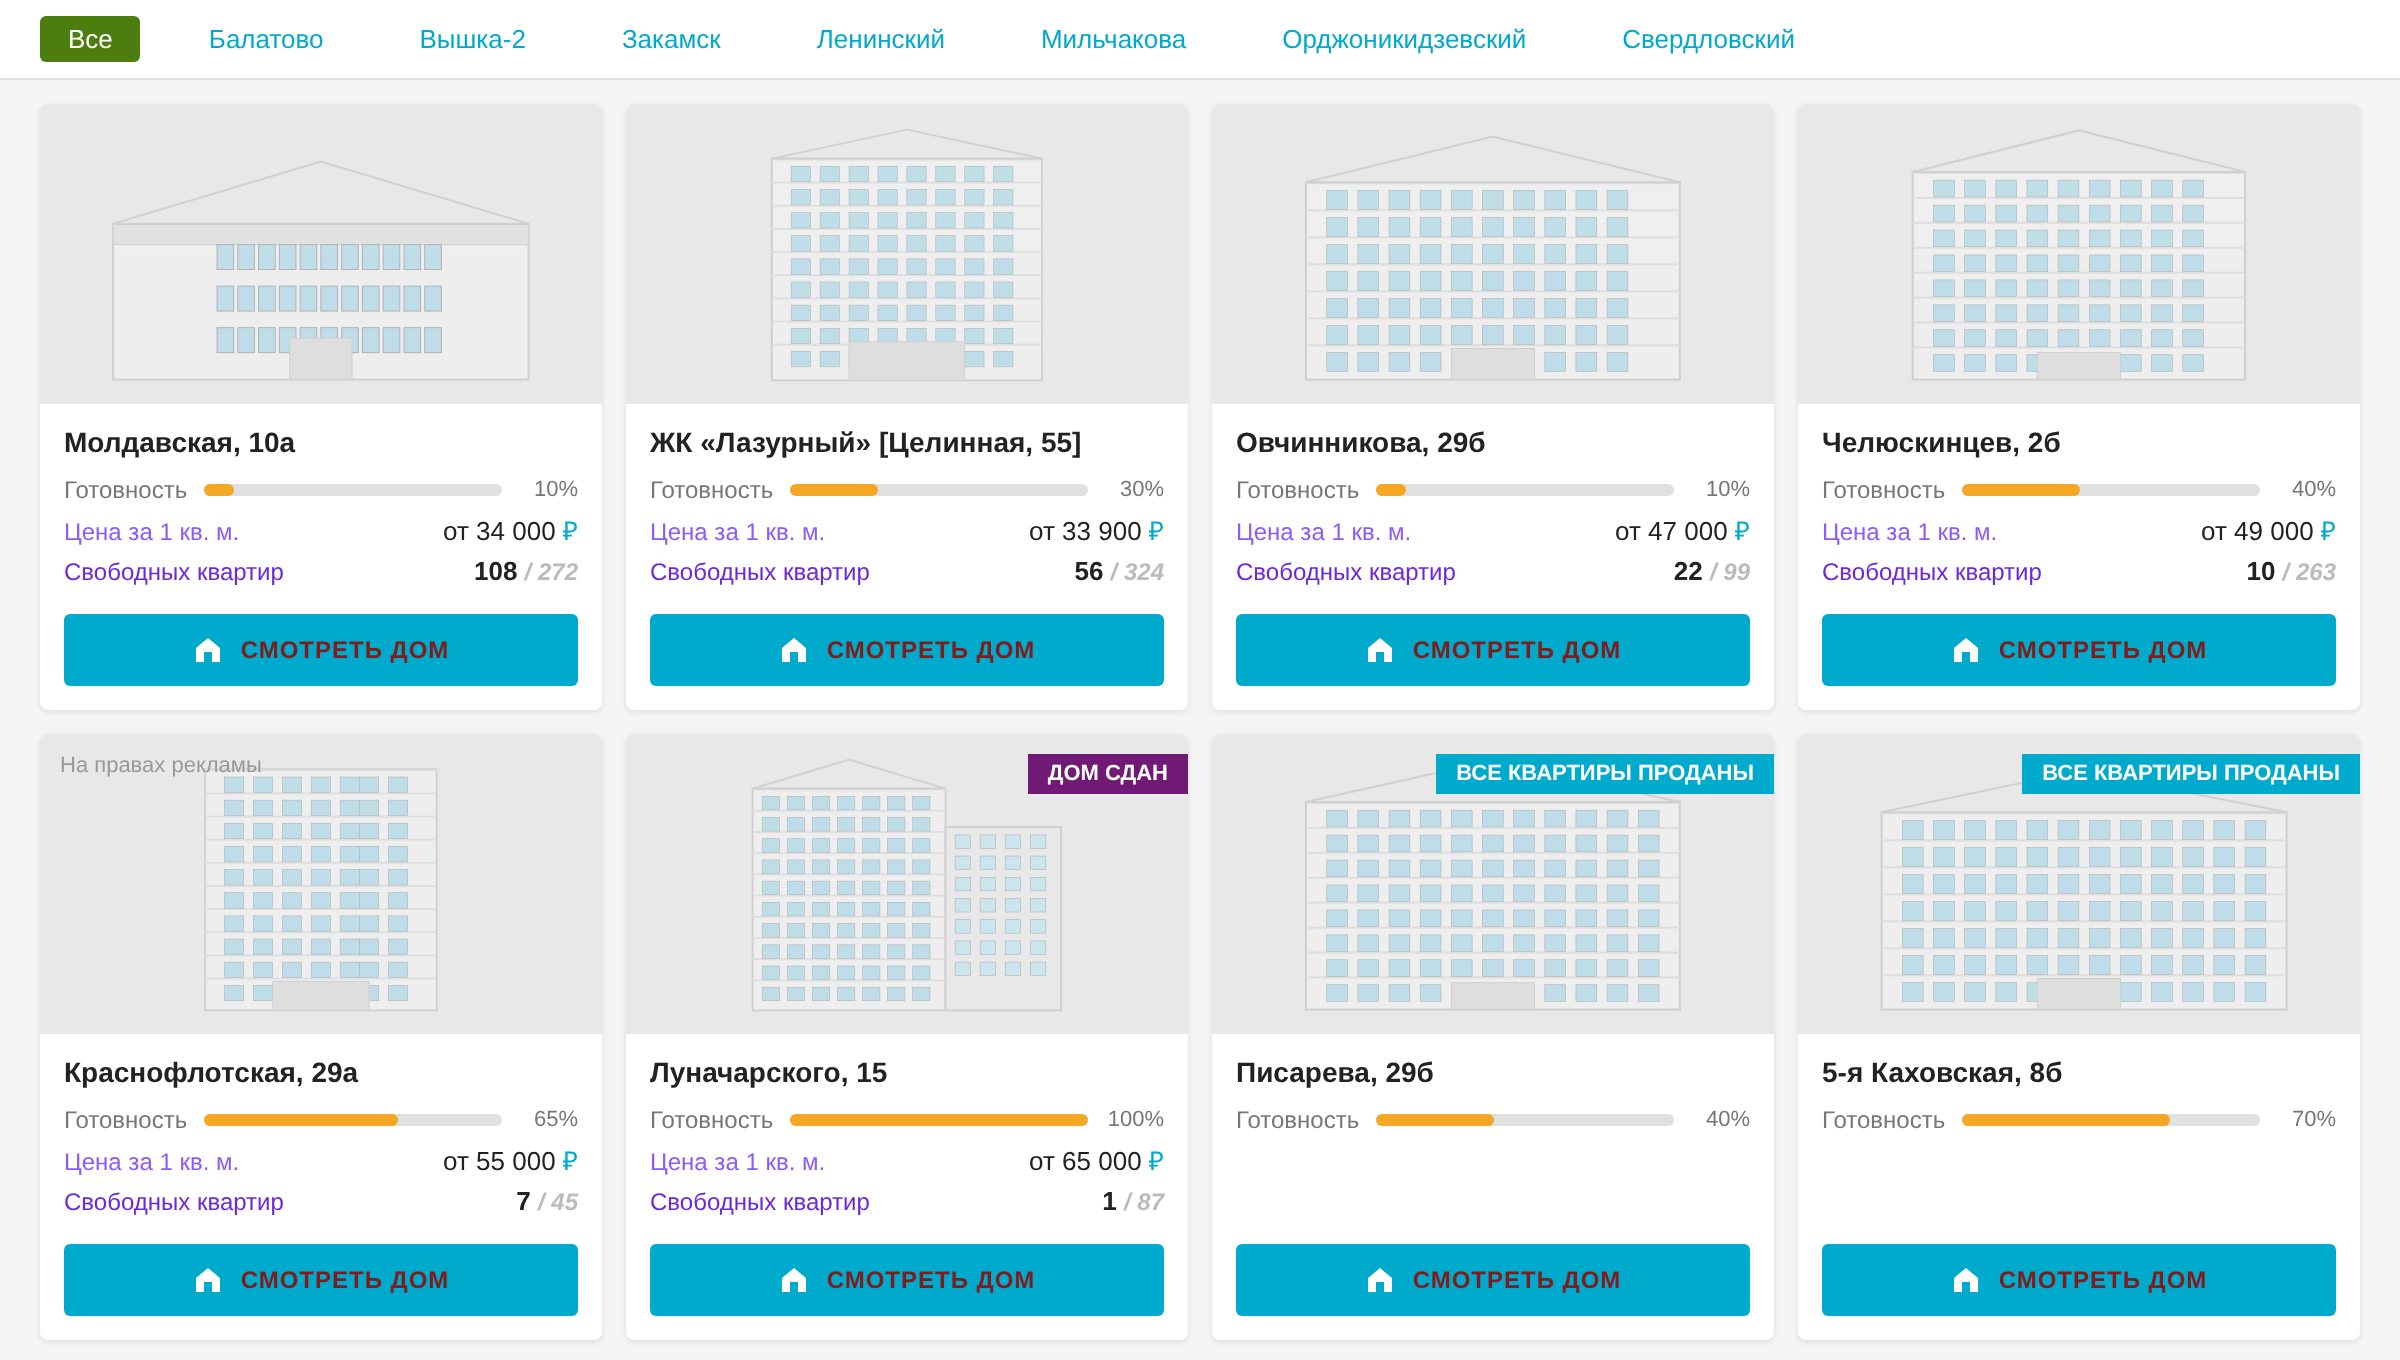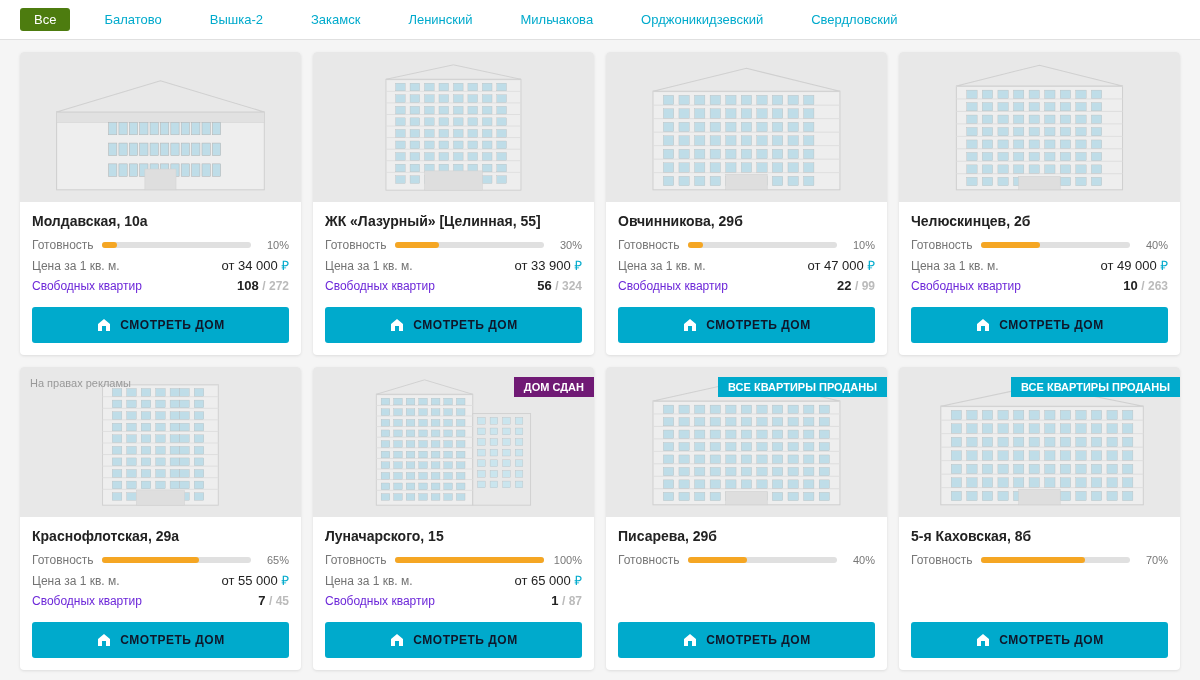--- a/index.html
+++ b/index.html
@@ -126,52 +126,52 @@
       text-align: right;
     }
 
     .price-row {
       display: flex;
       justify-content: space-between;
       align-items: baseline;
       margin-bottom: 4px;
     }
 
-    .price-label { color: #737373; font-size: 12px; }
+    .price-label { color: #8b5cf6; font-size: 12px; }
 
     .price-value {
       font-size: 13px;
       font-weight: normal;
       color: #222;
     }
     .price-value .currency { color: #00aacc; }
 
     .free-row {
       display: flex;
       justify-content: space-between;
       align-items: baseline;
       margin-bottom: 4px;
     }
     .free-label { color: #6d28d9; font-size: 12px; text-align: center; }
     .free-value { font-size: 13px; font-weight: bold; color: #222; }
-    .free-total { color: #bbb; font-size: 12px; }
+    .free-total { color: #bbb; font-size: 12px; font-style: italic; }
 
     .card-footer {
       padding: 0 12px 12px;
     }
 
     .btn-view {
       display: flex;
       align-items: center;
       justify-content: center;
       gap: 8px;
       width: 100%;
       padding: 10px;
       background: #00aacc;
-      color: #0f172a;
+      color: #7f1d1d;
       border: none;
       border-radius: 3px;
       font-size: 12px;
       font-weight: bold;
       letter-spacing: 0.5px;
       cursor: pointer;
       text-transform: uppercase;
     }
 
     .btn-icon {

